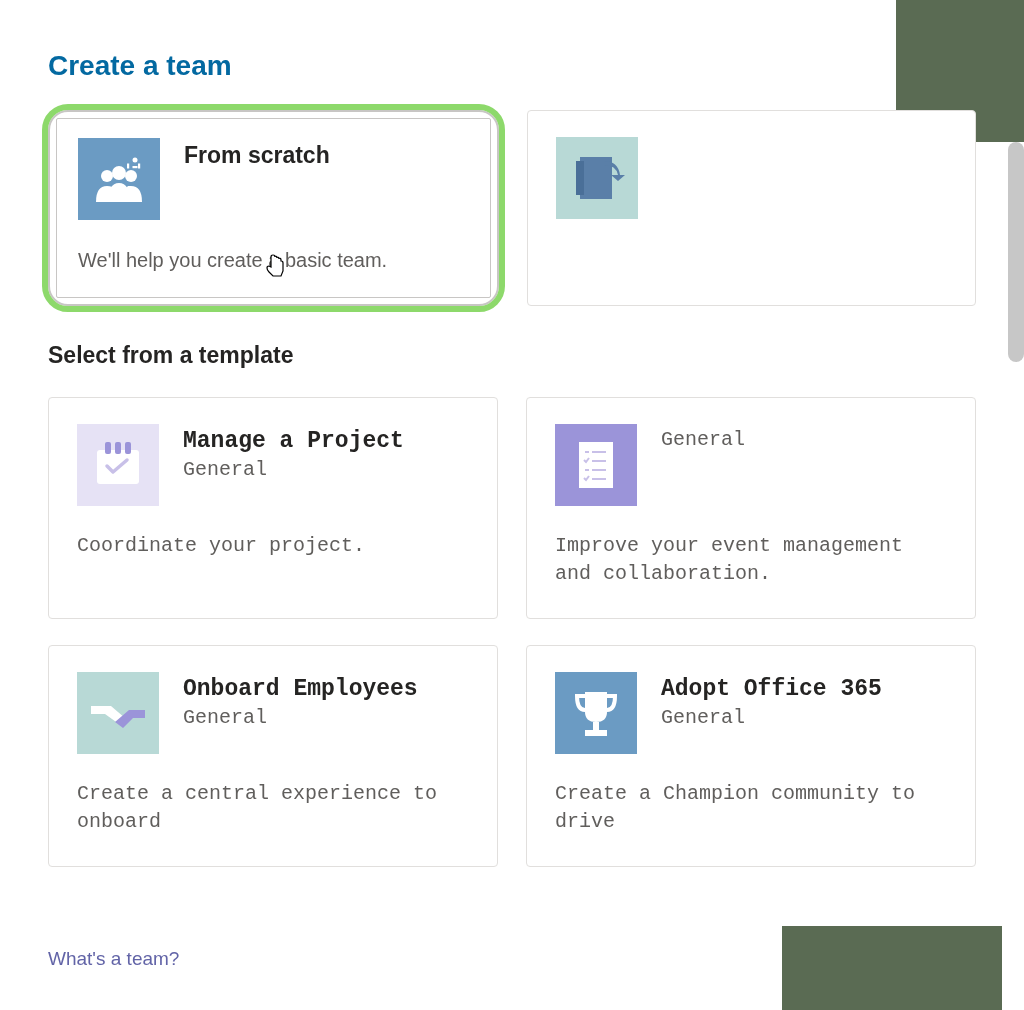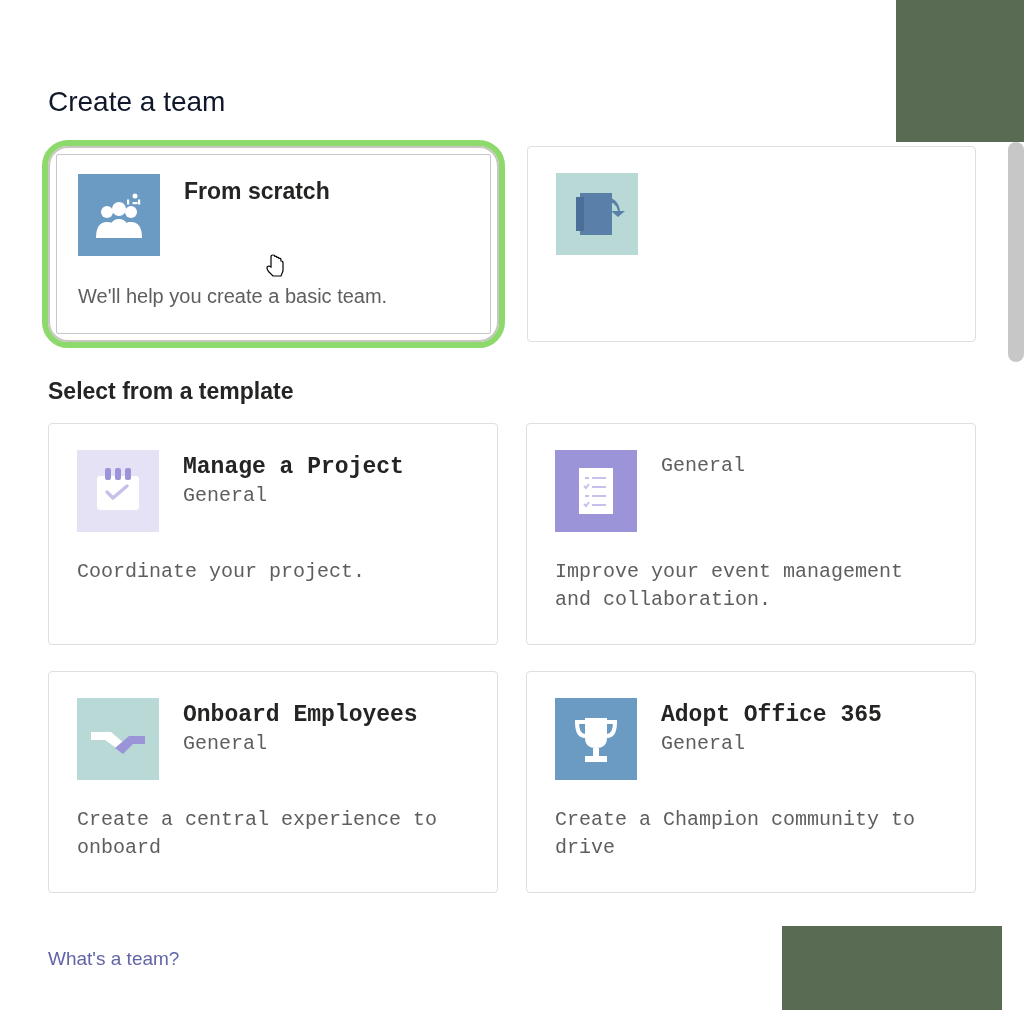--- a/index.html
+++ b/index.html
@@ -13,24 +13,23 @@
       width: 1024px;
       height: 1010px;
       position: relative;
       overflow: hidden;
     }
     .container {
       padding: 50px 48px 0 48px;
     }
     .page-title {
       font-size: 28px;
-      font-weight: 400;
-      color: #0f172a;
+      font-weight: 700;
+      color: #0369a1;
       margin-bottom: 28px;
-      margin-top: 36px;
     }
     .card-row {
       display: flex;
       gap: 28px;
       margin-bottom: 36px;
     }
     .card {
       flex: 1;
       border: 1px solid #e1dfdd;
       border-radius: 4px;
@@ -85,21 +84,21 @@
     }
     .card-desc {
       font-size: 20px;
       color: #605e5c;
       line-height: 1.4;
     }
     .section-title {
       font-size: 23px;
       font-weight: 700;
       color: #252423;
-      margin-bottom: 18px;
+      margin-bottom: 28px;
     }
     .template-row {
       display: flex;
       gap: 28px;
       margin-bottom: 26px;
     }
     .template-card {
       flex: 1;
       border: 1px solid #e1dfdd;
       border-radius: 4px;

